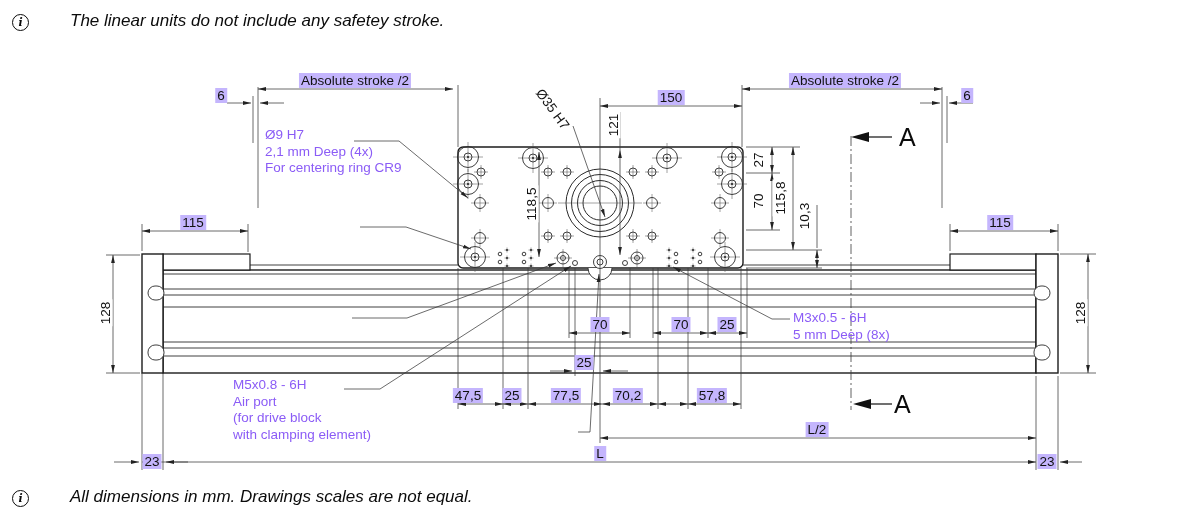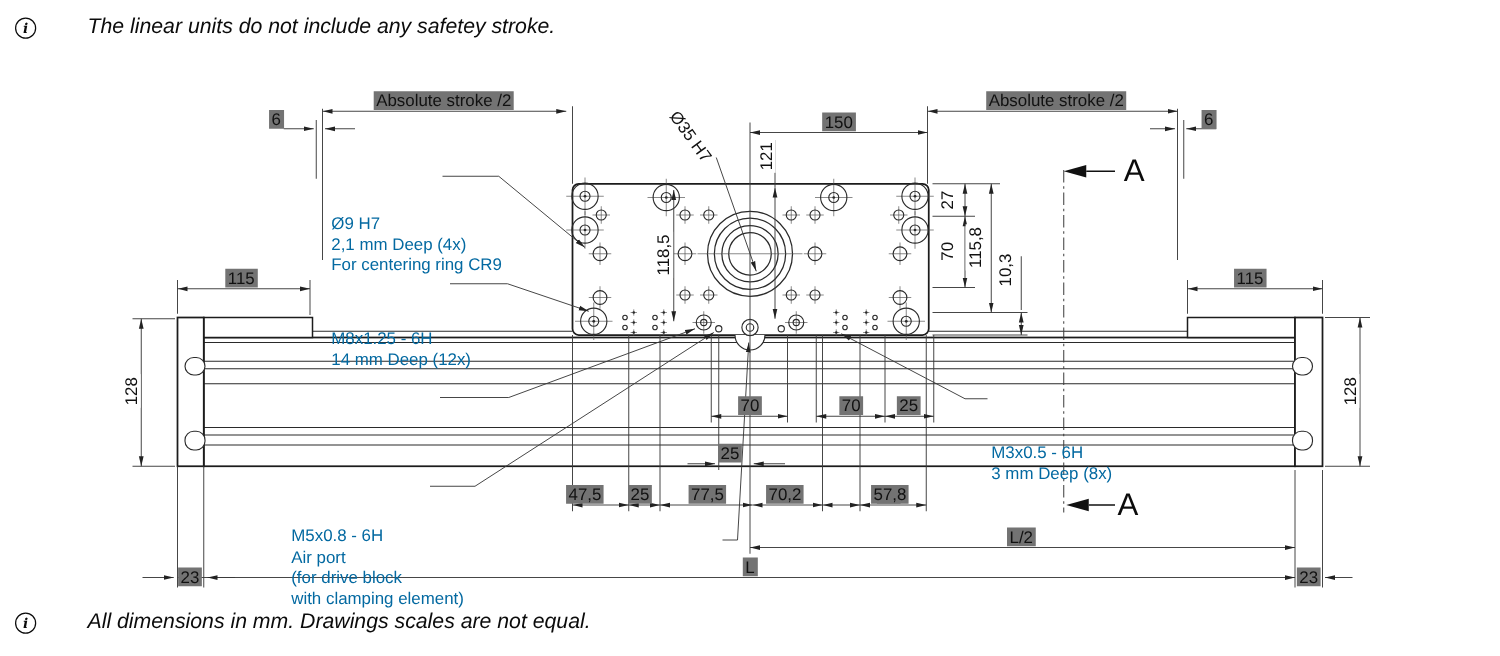--- a/index.html
+++ b/index.html
@@ -3,27 +3,27 @@
 <meta charset="utf-8">
 <style>
   html,body{margin:0;padding:0;background:#fff;}
   #stage{position:relative;width:1200px;height:525px;background:#fff;overflow:hidden;
          font-family:"Liberation Sans",sans-serif;color:#111;}
   #draw{position:absolute;left:0;top:0;}
   .note{position:absolute;font:italic 17px/21px "Liberation Sans",sans-serif;color:#0b0b0b;white-space:nowrap;margin-left:32px;}
   .info{position:absolute;width:15px;height:15px;border:1.7px solid #0b0b0b;border-radius:50%;
         display:flex;align-items:center;justify-content:center;
         font:italic bold 11px "DejaVu Serif",serif;color:#0b0b0b;}
-  .dim{position:absolute;font:13.5px "Liberation Sans",sans-serif;color:#111;background:#737373;
+  .dim{position:absolute;font:13.5px "Liberation Sans",sans-serif;color:#111;background:#c4b5fd;
        padding:0 2px;white-space:nowrap;transform:translateX(-50%);}
   .vdim{position:absolute;font:13.5px "Liberation Sans",sans-serif;color:#111;background:#fff;
         padding:0 2px;white-space:nowrap;transform:translate(-50%,-50%) rotate(-90deg);}
   .rot{position:absolute;font:13.5px "Liberation Sans",sans-serif;color:#111;white-space:nowrap;
        transform-origin:left top;transform:rotate(54deg);}
-  .co{position:absolute;font:13.5px/16.5px "Liberation Sans",sans-serif;color:#0369a1;white-space:nowrap;margin-top:44px;}
+  .co{position:absolute;font:13.5px/16.5px "Liberation Sans",sans-serif;color:#8b5cf6;white-space:nowrap;}
   .sec{position:absolute;font:25px "Liberation Sans",sans-serif;color:#0b0b0b;}
 </style>
 </head>
 <body>
 
 <div id="stage">
 
   <svg id="draw" width="1200" height="525" viewBox="0 0 1200 525">
     <defs>
       <marker id="ae" markerUnits="userSpaceOnUse" markerWidth="9" markerHeight="5" refX="8" refY="2.5" orient="auto">
@@ -366,27 +366,23 @@
   <div class="dim" style="left:152px;top:454px">23</div>
   <div class="dim" style="left:1047px;top:454px">23</div>
   <div class="sec" style="left:899px;top:123px">A</div>
   <div class="sec" style="left:894px;top:390px">A</div>
 
   <div class="co" style="left:265px;top:127px">
     <div>Ø9 H7</div>
     <div>2,1 mm Deep (4x)</div>
     <div>For centering ring CR9</div>
   </div>
-  <div class="co" style="left:265px;top:219px">
-    <div>M8x1.25 - 6H</div>
-    <div>14 mm Deep (12x)</div>
-  </div>
   <div class="co" style="left:233px;top:377px">
     <div>M5x0.8 - 6H</div>
     <div>Air port</div>
     <div>(for drive block</div>
     <div>with clamping element)</div>
   </div>
   <div class="co" style="left:793px;top:310px">
     <div>M3x0.5 - 6H</div>
-    <div>3 mm Deep (8x)</div>
+    <div>5 mm Deep (8x)</div>
   </div>
 </div>
 
 </body></html>

